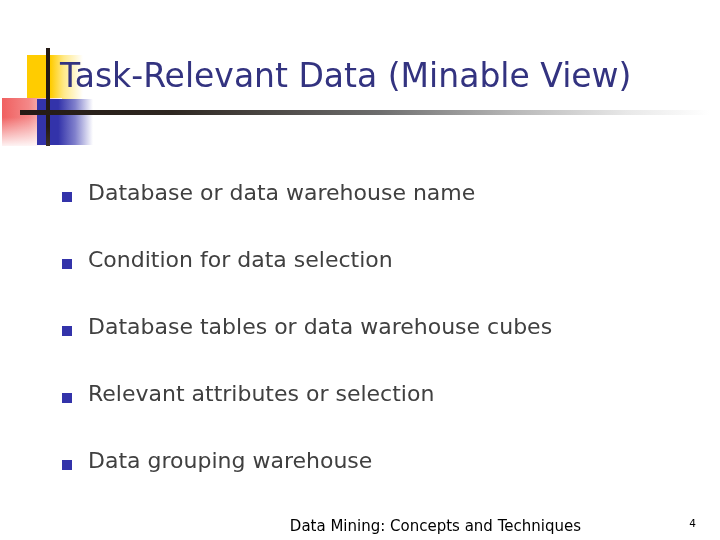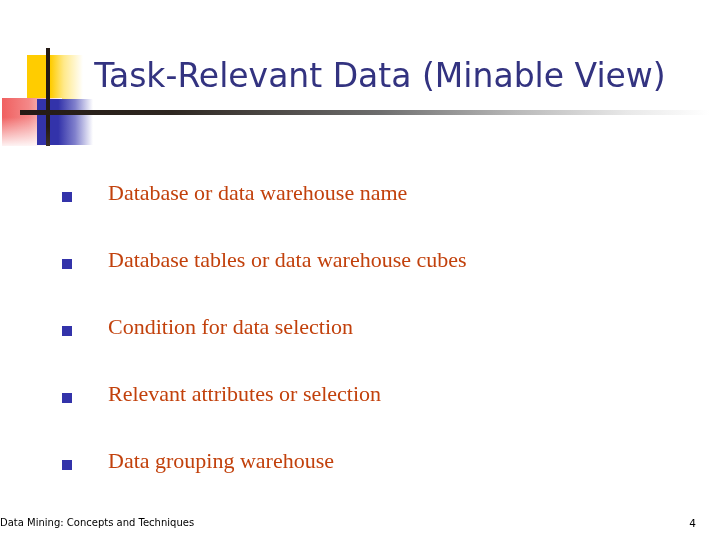--- a/index.html
+++ b/index.html
@@ -83,21 +83,21 @@
     height: 5px;
     background: linear-gradient(to right, #241a14 0%, #2e2721 22%, #6d6d6d 52%, #b9b9b9 72%, #e8e8e8 88%, #FFFFFF 100%);
   }
 
   
   .title {
     position: absolute;
     left: 60px;
     top: 56px;
     width: 640px;
-    text-align: center;
+    text-align: left;
     font-size: 33px;
     line-height: 40px;
     font-weight: normal;
     color: #333380;
     letter-spacing: 0px;
     white-space: nowrap;
   }
 
   
   .body {
@@ -114,26 +114,25 @@
   .bullet-marker {
     flex: 0 0 auto;
     width: 10px;
     height: 10px;
     margin-top: 16px;
     margin-left: 2px;
     background: #3333AA;
   }
   .bullet-text {
     flex: 1 1 auto;
-    margin-left: 36px;
+    margin-left: 16px;
     font-size: 22px;
     line-height: 34px;
-    color: #c2410c;
+    color: #404040;
     white-space: nowrap;
-    font-family: Liberation Serif, serif;
   }
 
   
   .footer {
     position: absolute;
     left: 0;
     top: 515px;
     width: 720px;
     height: 20px;
   }
@@ -143,22 +142,22 @@
     top: 2px;
     font-size: 9.5px;
     color: #000000;
     margin-top: 39px;
   }
   .footer-center {
     position: absolute;
     left: 0;
     top: 2px;
     width: 581px;
-    text-align: left;
-    font-size: 10px;
+    text-align: right;
+    font-size: 15px;
     color: #000000;
   }
   .footer-page {
     position: absolute;
     right: 24px;
     top: 2px;
     font-size: 10.5px;
     color: #000000;
   }
 </style>
@@ -179,26 +178,26 @@
 
   <div class="body">
 
     <div class="bullet-row">
       <span class="bullet-marker"></span>
       <span class="bullet-text">Database or data warehouse name</span>
     </div>
 
     <div class="bullet-row">
       <span class="bullet-marker"></span>
+      <span class="bullet-text">Condition for data selection</span>
+    </div>
+
+    <div class="bullet-row">
+      <span class="bullet-marker"></span>
       <span class="bullet-text">Database tables or data warehouse cubes</span>
-    </div>
-
-    <div class="bullet-row">
-      <span class="bullet-marker"></span>
-      <span class="bullet-text">Condition for data selection</span>
     </div>
 
     <div class="bullet-row">
       <span class="bullet-marker"></span>
       <span class="bullet-text">Relevant attributes or selection</span>
     </div>
 
     <div class="bullet-row">
       <span class="bullet-marker"></span>
       <span class="bullet-text">Data grouping warehouse</span>

